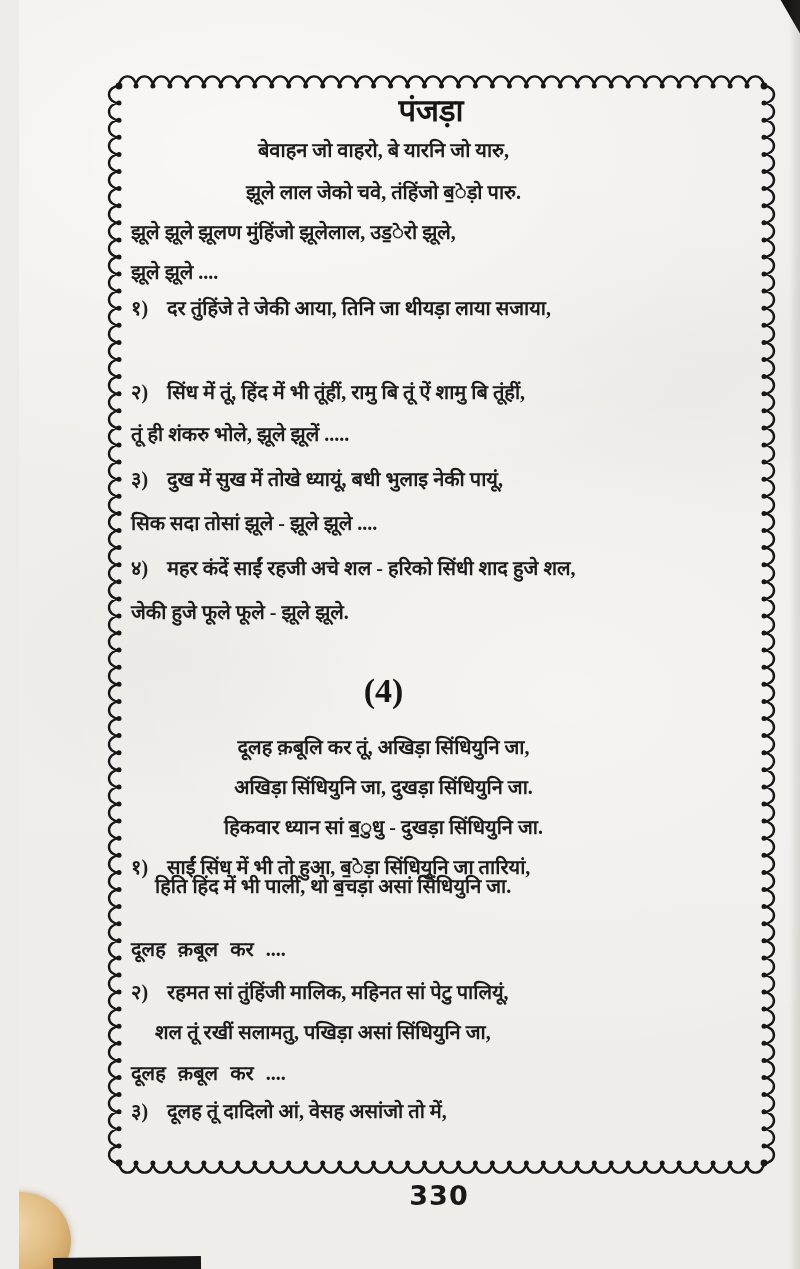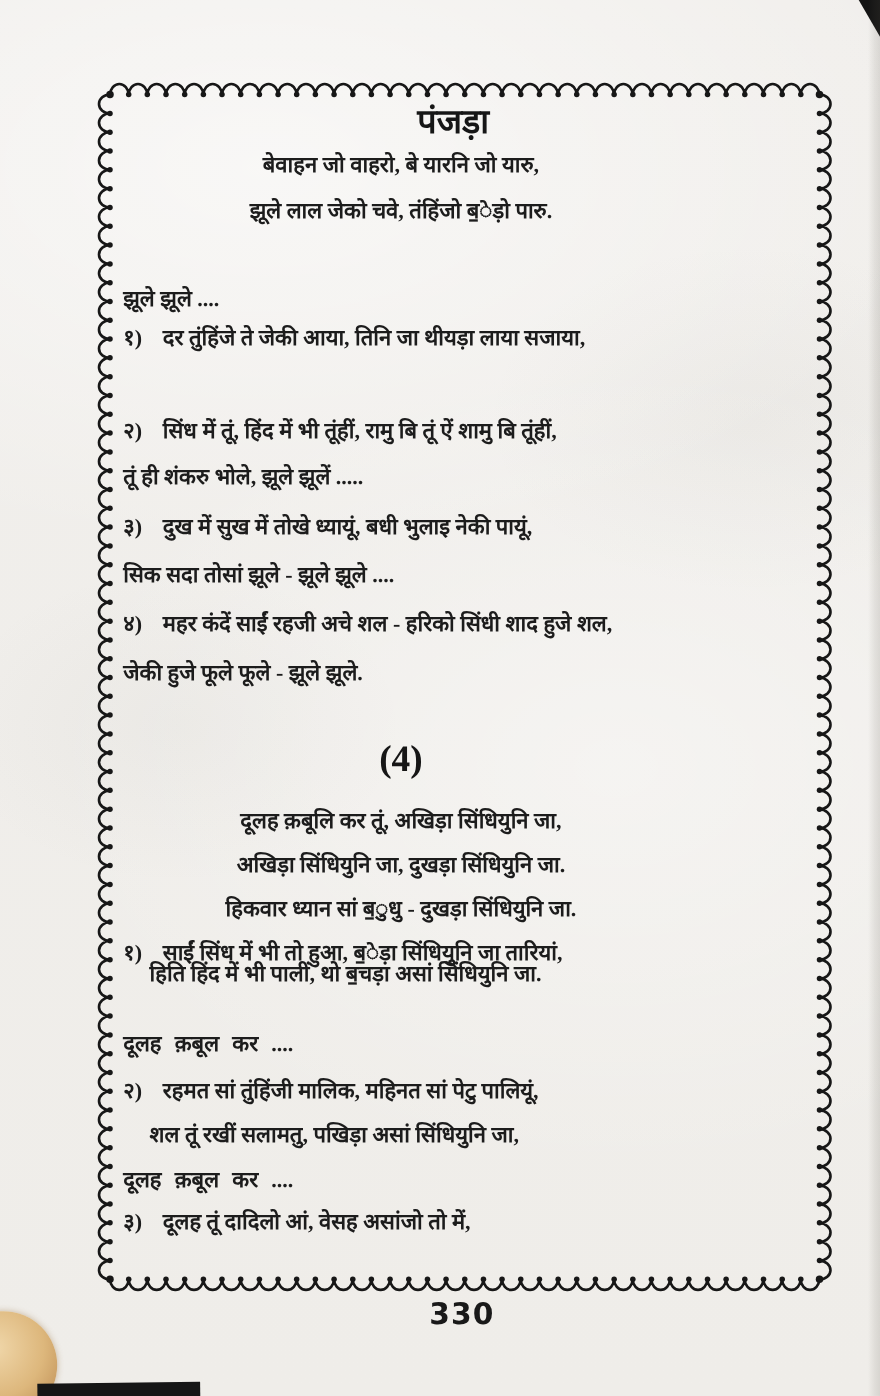--- a/index.html
+++ b/index.html
@@ -9,20 +9,21 @@
     font-family:"Liberation Serif","DejaVu Serif",serif;
   }
   .page{
     position:absolute;inset:0;overflow:hidden;
     background:
       radial-gradient(900px 500px at 30% 12%, rgba(255,255,255,.55), rgba(255,255,255,0) 70%),
       radial-gradient(700px 500px at 70% 55%, rgba(255,255,255,.35), rgba(255,255,255,0) 75%),
       radial-gradient(300px 200px at 85% 30%, rgba(120,120,110,.05), rgba(120,120,110,0) 80%),
       radial-gradient(260px 180px at 20% 52%, rgba(120,120,110,.05), rgba(120,120,110,0) 80%),
       linear-gradient(#f1efec,#efEDe9);
+    margin-left: 19px;
   }
   .border-svg{position:absolute;left:0;top:0;}
   .line{
     position:absolute;left:112px;width:505px;
     font-size:20px;font-weight:bold;color:#1c1c1c;
     line-height:1.3;white-space:nowrap;
   }
   .center{text-align:center;}
   .right{padding-right:26px;box-sizing:border-box;}
   .spread{word-spacing:7px;}
@@ -270,20 +271,21 @@
       <circle cx="100.0" cy="86.0" r="3.4" fill="#171717"></circle>
       <circle cx="745.0" cy="86.0" r="3.4" fill="#171717"></circle>
       <circle cx="100.0" cy="1163.0" r="3.4" fill="#171717"></circle>
       <circle cx="745.0" cy="1163.0" r="3.4" fill="#171717"></circle>
     </svg>
 
   <div class="title">पंजड़ा</div>
 
   <div class="line center" style="top:137px">बेवाहन जो वाहरो, बे यारनि जो यारु,</div>
   <div class="line center" style="top:179px">झूले लाल जेको चवे, तंहिंजो ब॒ेड़ो पारु.</div>
+  <div class="line" style="top:219px">झूले झूले झूलण मुंहिंजो झूलेलाल, उड॒ेरो झूले,</div>
   <div class="line right" style="top:259px">झूले झूले ....</div>
 
   <div class="line num-line" style="top:295px">
     <span class="vnum">१)</span>
     <span class="vtext">दर तुंहिंजे ते जेकी आया, तिनि जा थीयड़ा लाया सजाया,</span>
   </div>
 
   <div class="line num-line" style="top:379px">
     <span class="vnum">२)</span>
     <span class="vtext">सिंध में तूं, हिंद में भी तूंहीं, रामु बि तूं ऐं शामु बि तूंहीं,</span>

